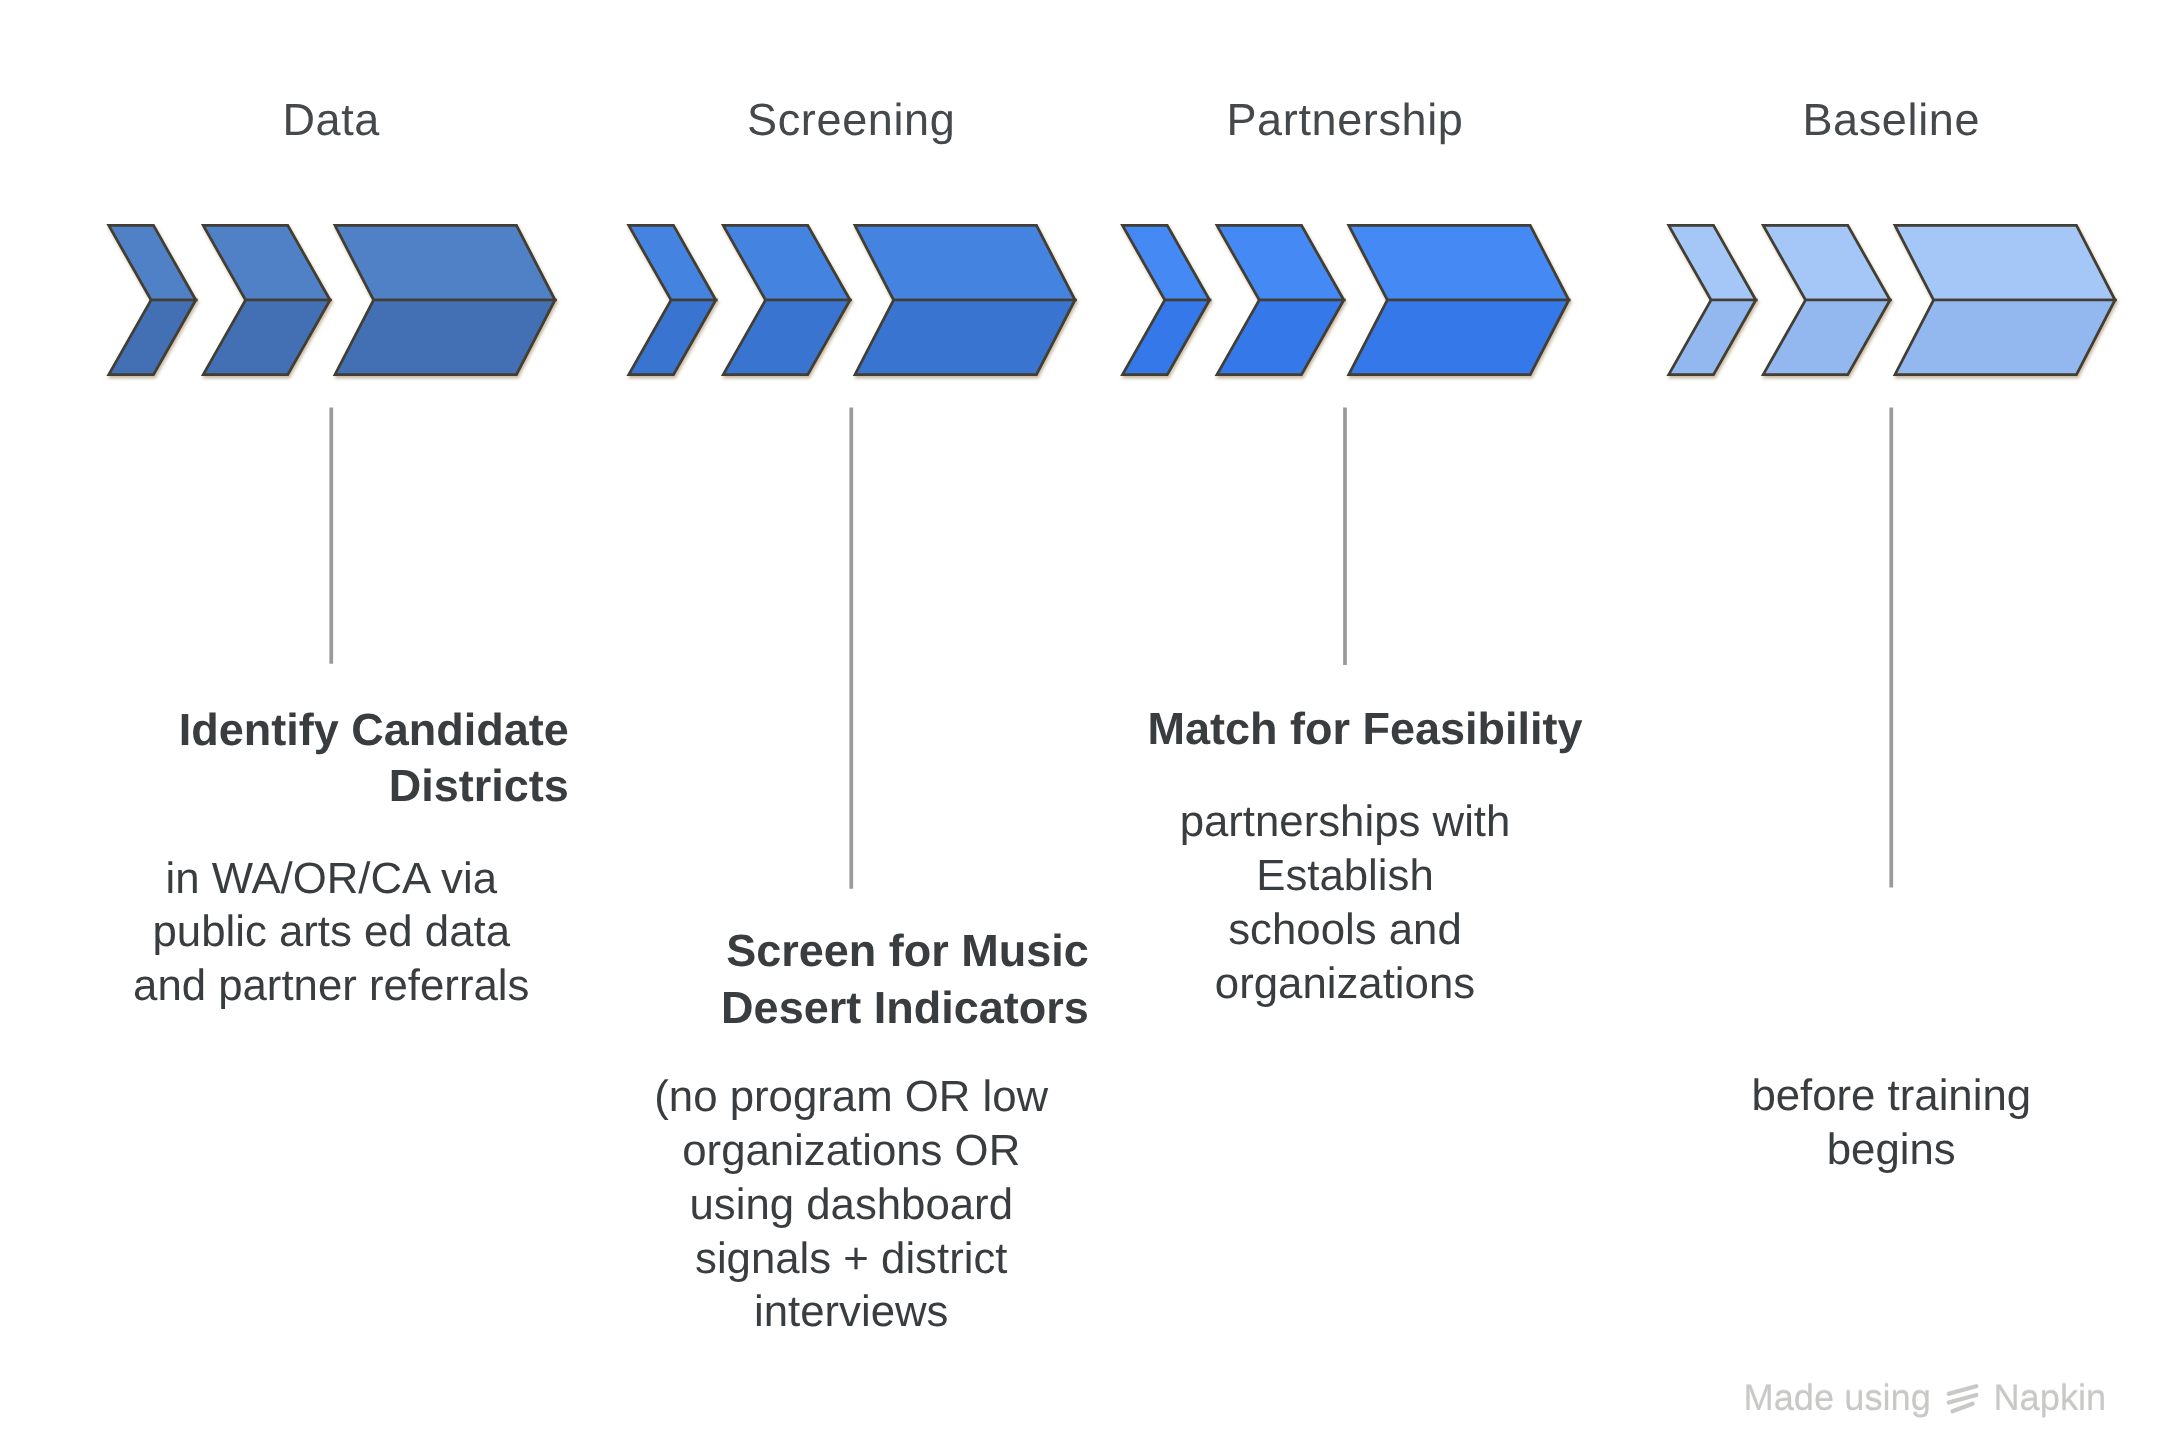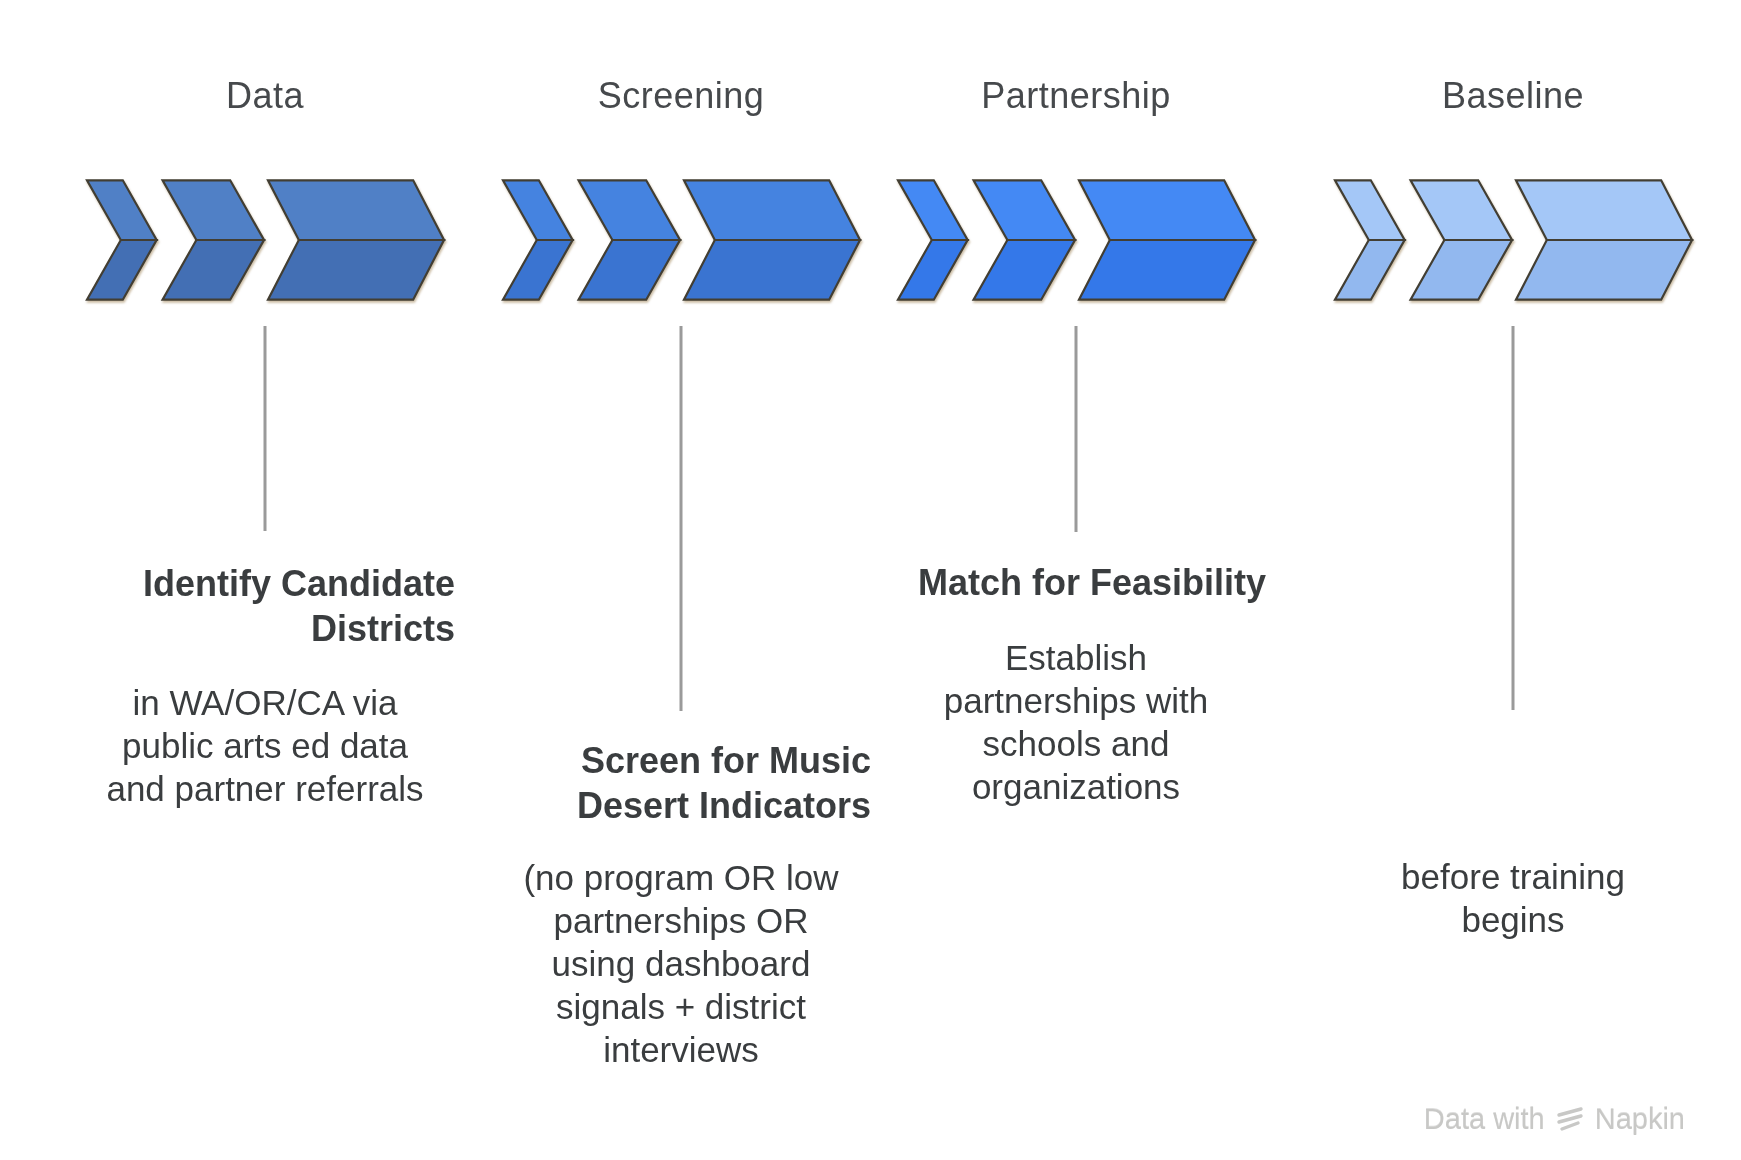--- a/index.html
+++ b/index.html
@@ -109,21 +109,21 @@
       <polygon class="half-top" points="183,2 329,2 360,62 214,62"></polygon>
       <polygon class="half-bottom" points="214,62 360,62 329,122 183,122"></polygon>
     </svg>
     <div class="connector"></div>
     <div class="heading">
       <div>Screen for Music</div>
       <div>Desert Indicators</div>
     </div>
     <div class="bodytext">
       <div>(no program OR low</div>
-      <div>partnerships OR</div>
+      <div>organizations OR</div>
       <div>using dashboard</div>
       <div>signals + district</div>
       <div>interviews</div>
     </div>
   </section>
 
   <section class="column stage-2" style="--ch-top: #4489f4; --ch-bottom: #3478e9;">
     <div class="stage-label">Partnership</div>
     <svg class="chevrons" viewBox="0 0 360 124">
       <polygon class="half-top" points="1,2 37,2 71,62 35,62"></polygon>
@@ -131,22 +131,22 @@
       <polygon class="half-top" points="77,2 145,2 179,62 111,62"></polygon>
       <polygon class="half-bottom" points="111,62 179,62 145,122 77,122"></polygon>
       <polygon class="half-top" points="183,2 329,2 360,62 214,62"></polygon>
       <polygon class="half-bottom" points="214,62 360,62 329,122 183,122"></polygon>
     </svg>
     <div class="connector"></div>
     <div class="heading">
       <div>Match for Feasibility</div>
     </div>
     <div class="bodytext">
+      <div>partnerships with</div>
       <div>Establish</div>
-      <div>partnerships with</div>
       <div>schools and</div>
       <div>organizations</div>
     </div>
   </section>
 
   <section class="column stage-3" style="--ch-top: #a4c7f7; --ch-bottom: #92b8ef;">
     <div class="stage-label">Baseline</div>
     <svg class="chevrons" viewBox="0 0 360 124">
       <polygon class="half-top" points="1,2 37,2 71,62 35,62"></polygon>
       <polygon class="half-bottom" points="35,62 71,62 37,122 1,122"></polygon>
@@ -156,21 +156,21 @@
       <polygon class="half-bottom" points="214,62 360,62 329,122 183,122"></polygon>
     </svg>
     <div class="connector"></div>
     <div class="bodytext">
       <div>before training</div>
       <div>begins</div>
     </div>
   </section>
 
   <div class="watermark">
-    <span>Data with</span>
+    <span>Made using</span>
     <svg class="napkin-logo" viewBox="0 0 32 28">
       <path d="M5 9 L27 3"></path>
       <path d="M5 16 L27 10"></path>
       <path d="M8 23 L24 17"></path>
     </svg>
     <span>Napkin</span>
   </div>
 
 </div>
 

